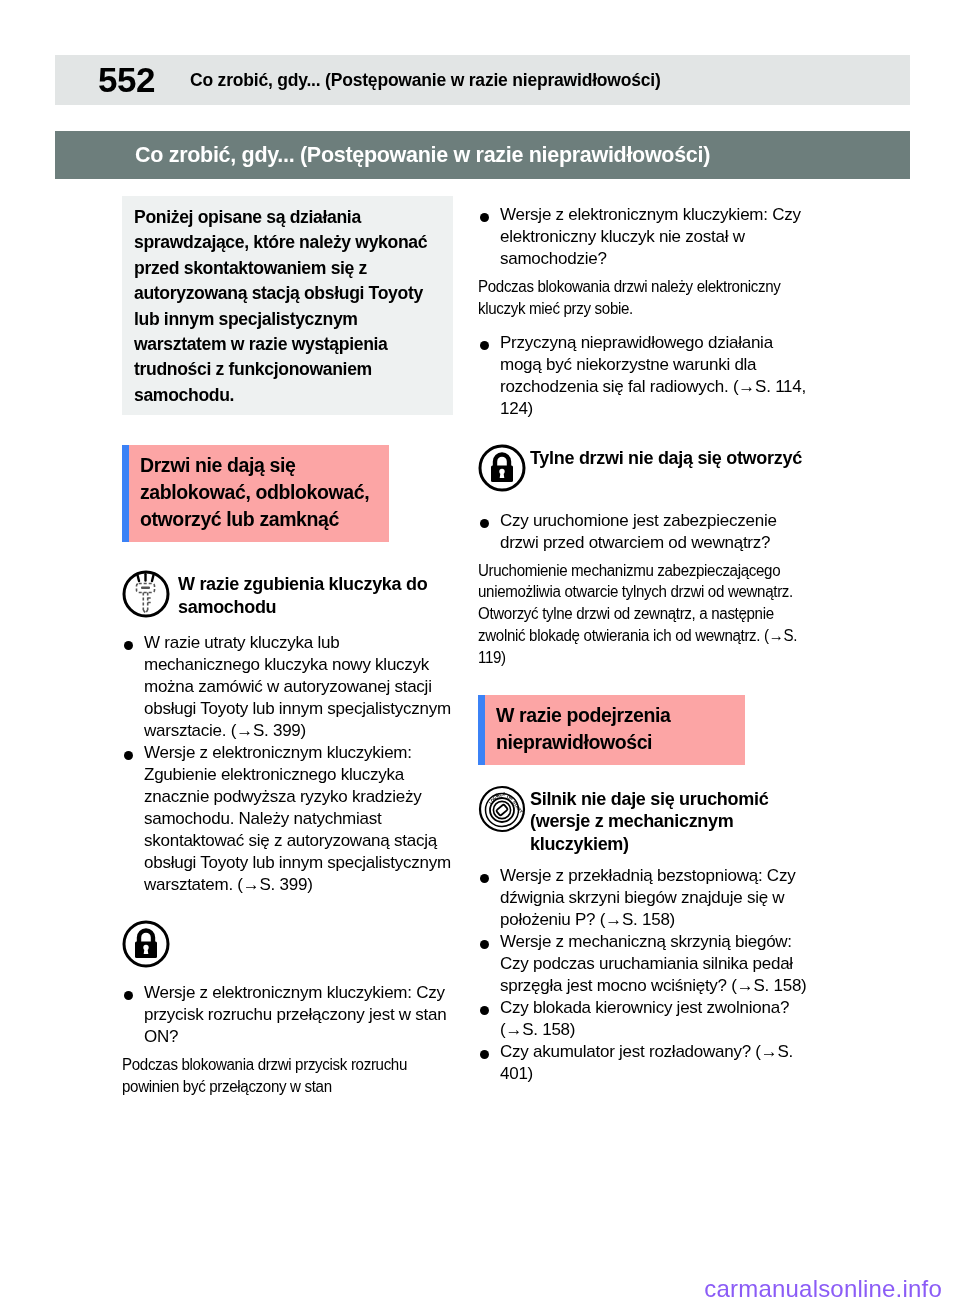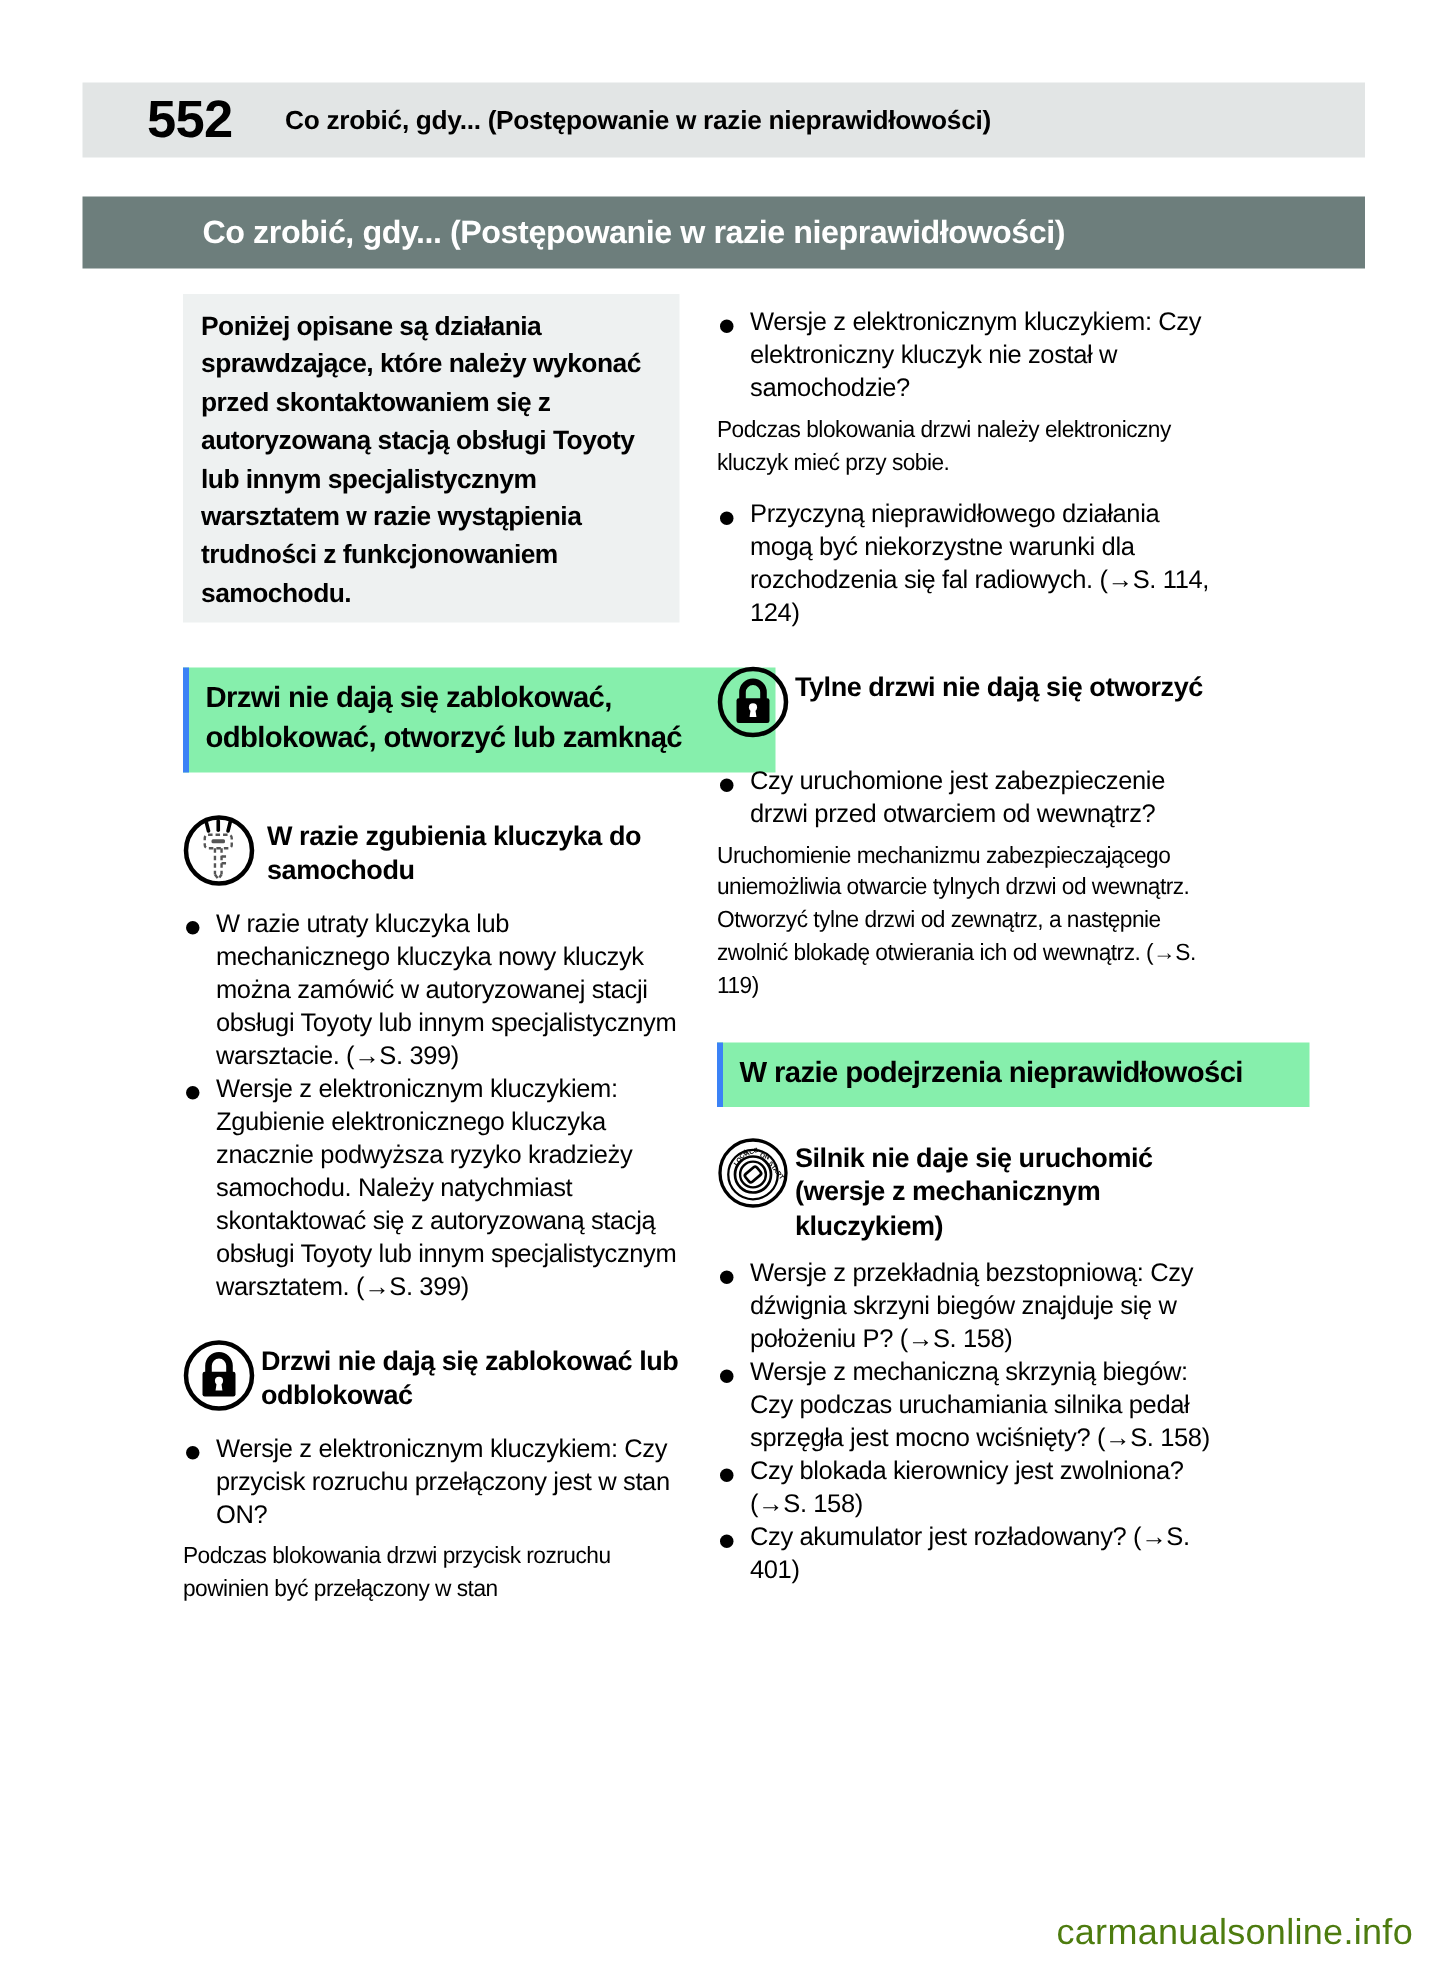--- a/index.html
+++ b/index.html
@@ -78,25 +78,25 @@
   .intro-box p {
     margin: 0;
     font-size: 17.6px;
     font-weight: bold;
     line-height: 25.4px;
     letter-spacing: -0.35px;
   }
 
   
   .section-head {
-    background: #86efac;
-    border-left: 4px solid #3b82f6;
+    background: #fca5a5;
+    border-left: 7px solid #3b82f6;
     padding: 7px 8px 9px 11px;
     box-sizing: border-box;
-    width: 395px;
+    width: 267px;
   }
   .section-head p {
     margin: 0;
     font-size: 19.5px;
     font-weight: bold;
     line-height: 27px;
     letter-spacing: -0.4px;
   }
 
   
@@ -162,21 +162,21 @@
   .sp22 { height: 22px; }
   .sp26 { height: 26px; }
   .sp30 { height: 30px; }
 
   
   .watermark {
     position: absolute;
     right: 18px;
     bottom: 10px;
     font-size: 24px;
-    color: #4d7c0f;
+    color: #8b5cf6;
     letter-spacing: 0.2px;
   }
 
   svg { display: block; }
 </style>
 </head>
 <body>
 
 <div class="page-header">
   <div class="page-number">552</div>
@@ -230,21 +230,20 @@
   <div class="icon-head narrow">
     <div class="icon-wrap">
       <svg width="48" height="48" viewBox="0 0 48 48">
         <circle cx="24" cy="24" r="22" fill="none" stroke="#000" stroke-width="3"></circle>
         <path d="M17 22 V17.5 a7 7 0 0 1 14 0 V22" fill="none" stroke="#000" stroke-width="4.4"></path>
         <rect x="13" y="21.5" width="22" height="16.5" rx="1.5" fill="#000"></rect>
         <circle cx="24" cy="27.5" r="2.7" fill="#fff"></circle>
         <path d="M22.6 28 h2.8 l0.9 6 h-4.6 z" fill="#fff"></path>
       </svg>
     </div>
-    <div class="icon-title">Drzwi nie dają się zablokować lub odblokować</div>
   </div>
 
   <div class="sp14"></div>
 
   <ul class="bullets">
     <li>Wersje z elektronicznym kluczykiem: Czy przycisk rozruchu przełączony jest w stan ON?</li>
   </ul>
 
   <div class="sp6"></div>
 

